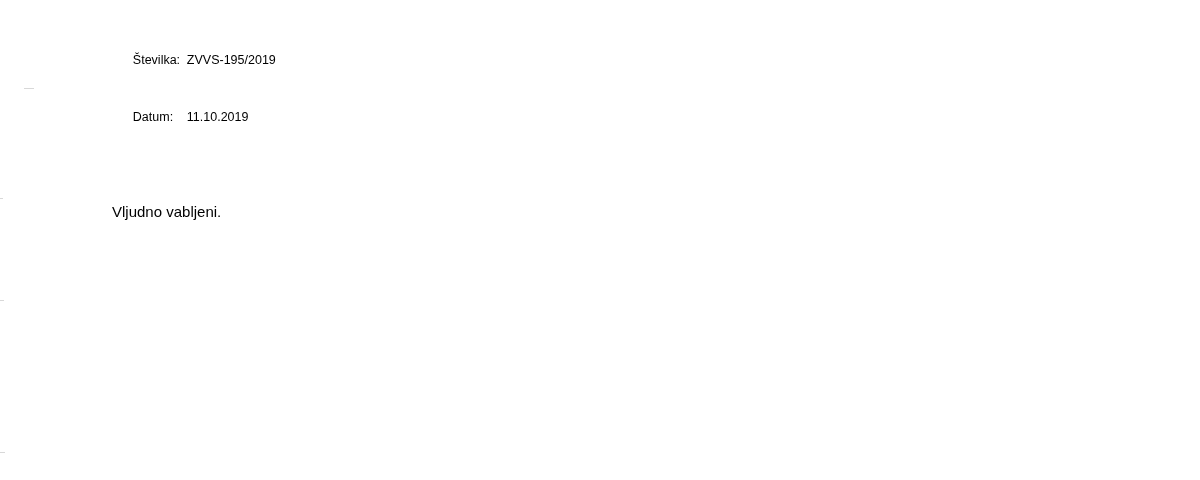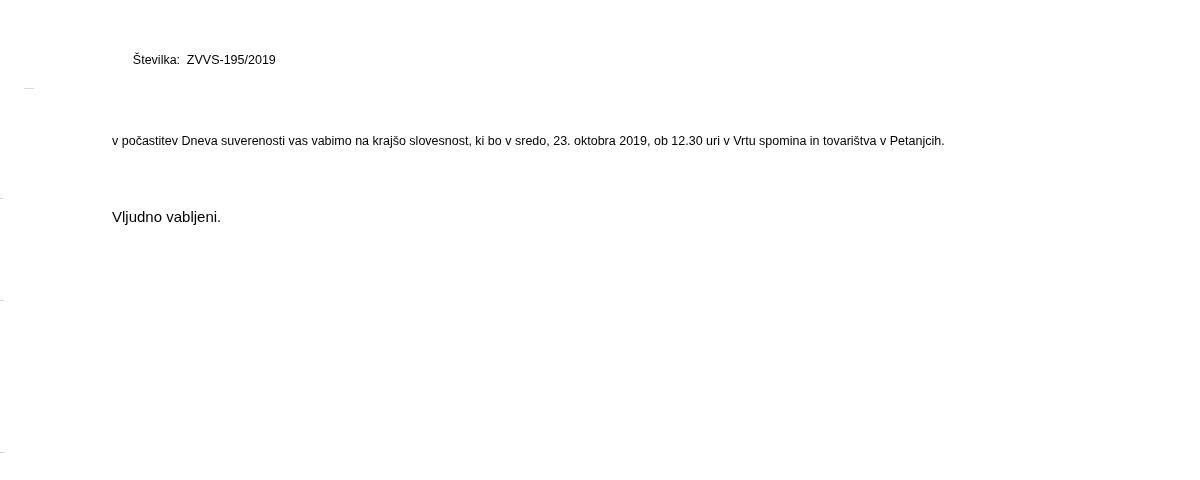--- a/index.html
+++ b/index.html
@@ -85,21 +85,23 @@
     <div class="edge-mark m3"></div>
     <div class="edge-mark m4"></div>
   </div>
 
   <div class="doc-body">
 
     <div class="meta-line">
       <span class="meta-label">Številka:</span><span class="meta-value">ZVVS-195/2019</span>
     </div>
 
+    <div class="meta-line">
+      <span class="meta-label">Datum:</span><span class="meta-value">11.10.2019</span>
+    </div>
 
 
-    <div class="para">v počastitev Dneva suverenosti vas vabimo na krajšo slovesnost, ki bo v sredo, 23. oktobra 2019, ob 12.30 uri v Vrtu spomina in tovarištva v Petanjcih.</div>
 
 
     <div class="closing">Vljudno vabljeni.</div>
 
   </div>
 </div>
 
 </body></html>

